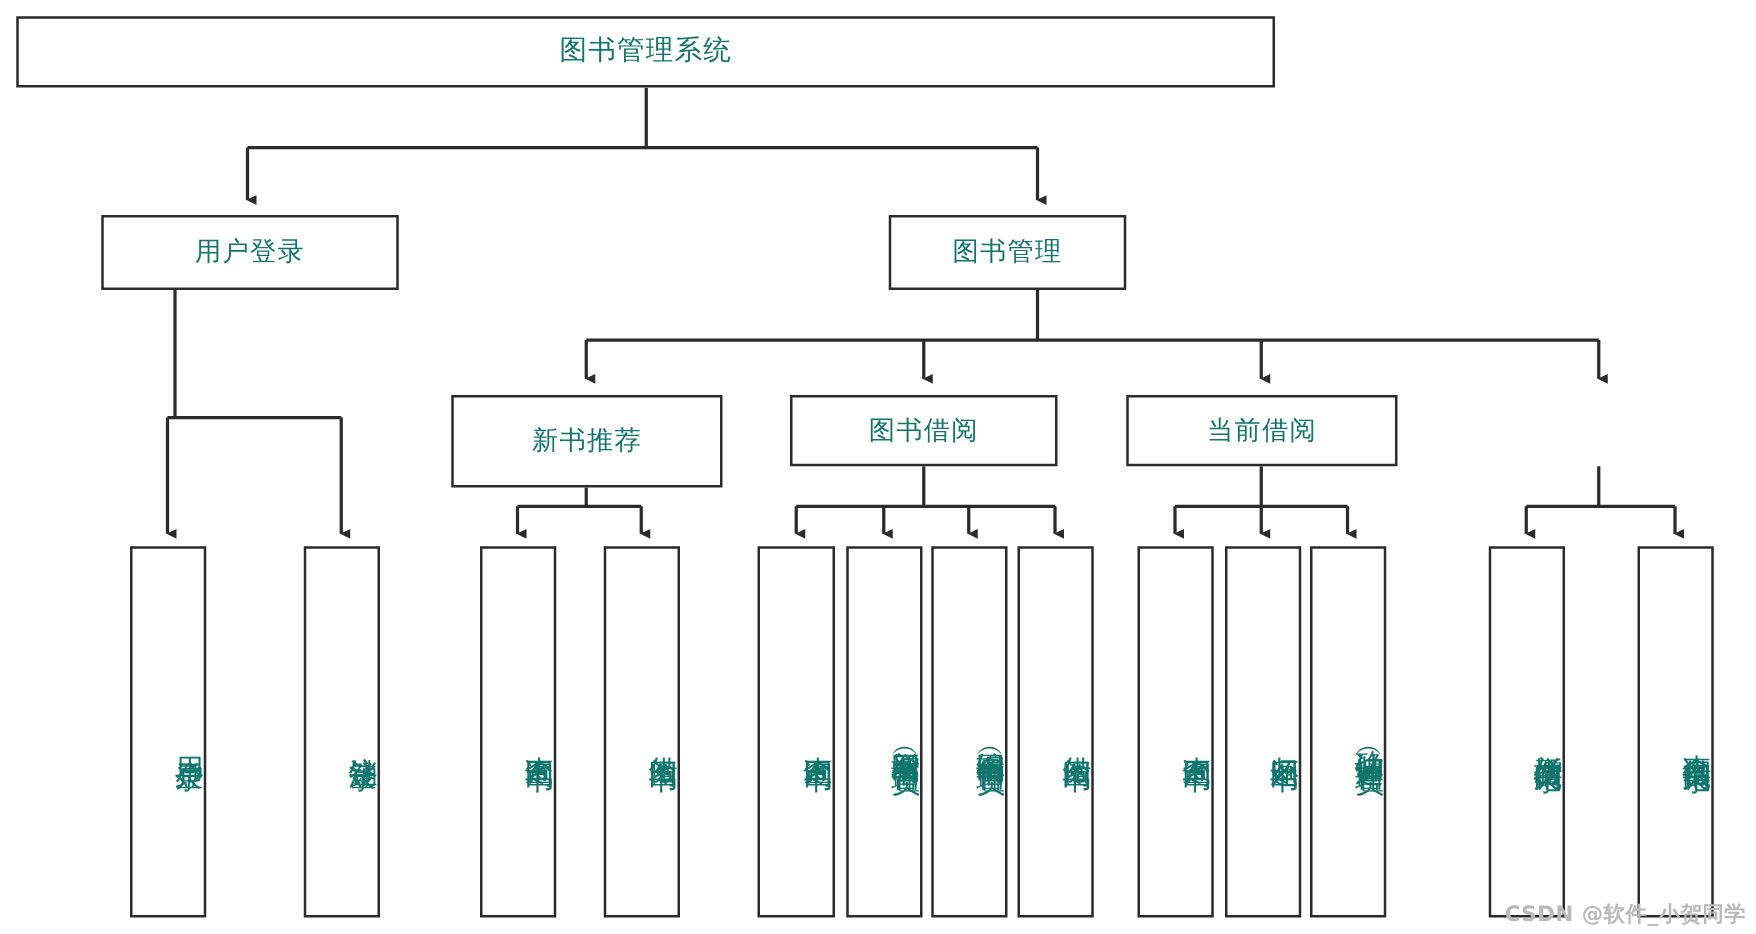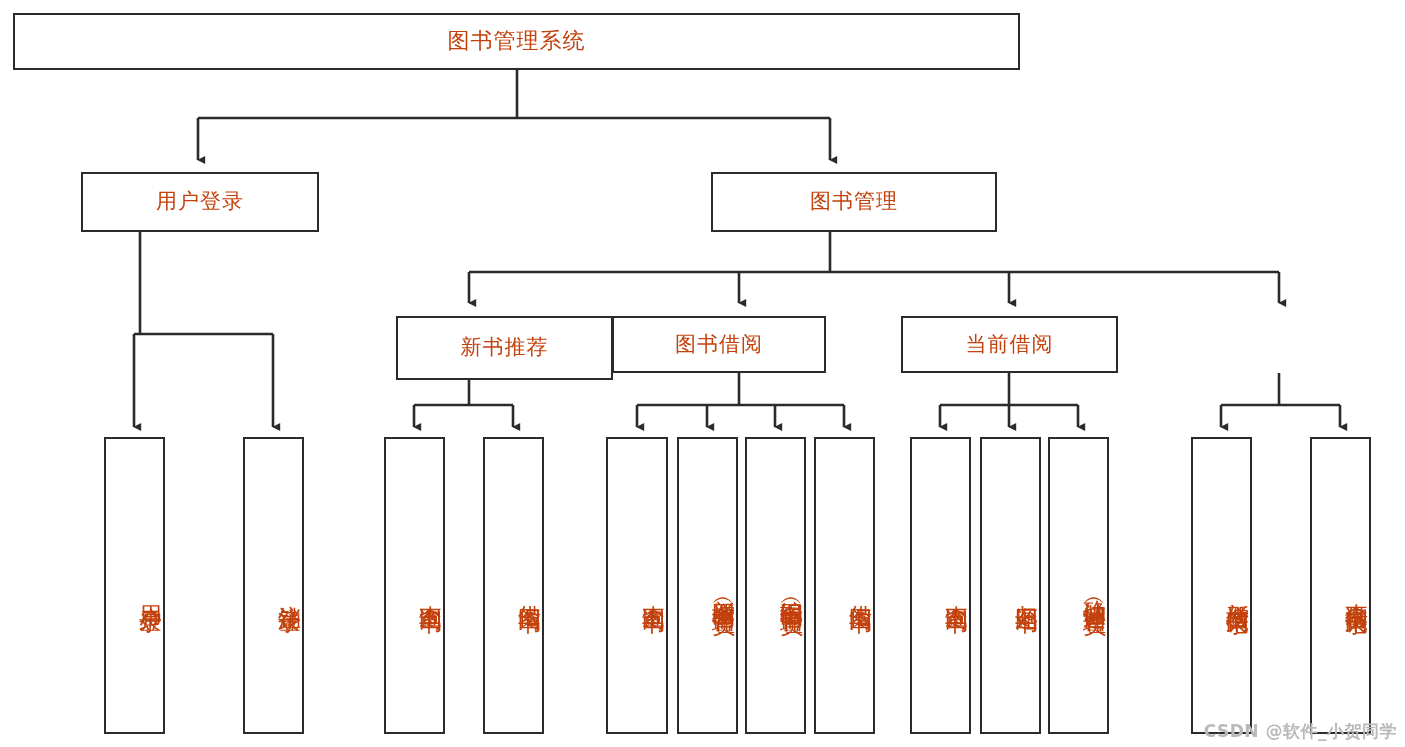--- a/index.html
+++ b/index.html
@@ -24,21 +24,21 @@
     width: 1405px; height: 747px;
     pointer-events: none;
   }
   .node {
     position: absolute;
     border: 2.5px solid #2b2b2b;
     background: #ffffff;
     display: flex;
     align-items: center;
     justify-content: center;
-    color: #c2410c;
+    color: #0f766e;
   }
   .node-h {
     font-size: 21px;
     letter-spacing: 1px;
     line-height: 1.2;
   }
   .node-root { font-size: 22px; }
   .node-v {
     writing-mode: vertical-rl;
     text-orientation: upright;
@@ -121,28 +121,28 @@
     </g>
   </svg>
 
   <div class="node node-h node-root" style="left:13px; top:13px; width:1007px; height:57px;">
     <span>图书管理系统</span>
   </div>
 
   <div class="node node-h" style="left:81px; top:172px; width:238px; height:60px;">
     <span>用户登录</span>
   </div>
-  <div class="node node-h" style="left:711px; top:172px; width:286px; height:60px;font-family:Liberation Serif, serif;">
+  <div class="node node-h" style="left:711px; top:172px; width:190px; height:60px;font-family:Liberation Serif, serif;">
     <span>图书管理</span>
   </div>
 
-  <div class="node node-h" style="left:361px; top:316px; width:217px; height:64px;margin-left:35px;">
+  <div class="node node-h" style="left:361px; top:316px; width:217px; height:74px;">
     <span>新书推荐</span>
   </div>
-  <div class="node node-h" style="left:612px; top:316px; width:214px; height:57px;">
+  <div class="node node-h" style="left:632px; top:316px; width:214px; height:57px;">
     <span>图书借阅</span>
   </div>
   <div class="node node-h" style="left:901px; top:316px; width:217px; height:57px;text-align:center;">
     <span>当前借阅</span>
   </div>
 
   <div class="node node-v" style="left:104px; top:437px; width:61px; height:297px;">
     <span>用户登录</span>
   </div>
   <div class="node node-v" style="left:243px; top:437px; width:61px; height:297px;">

